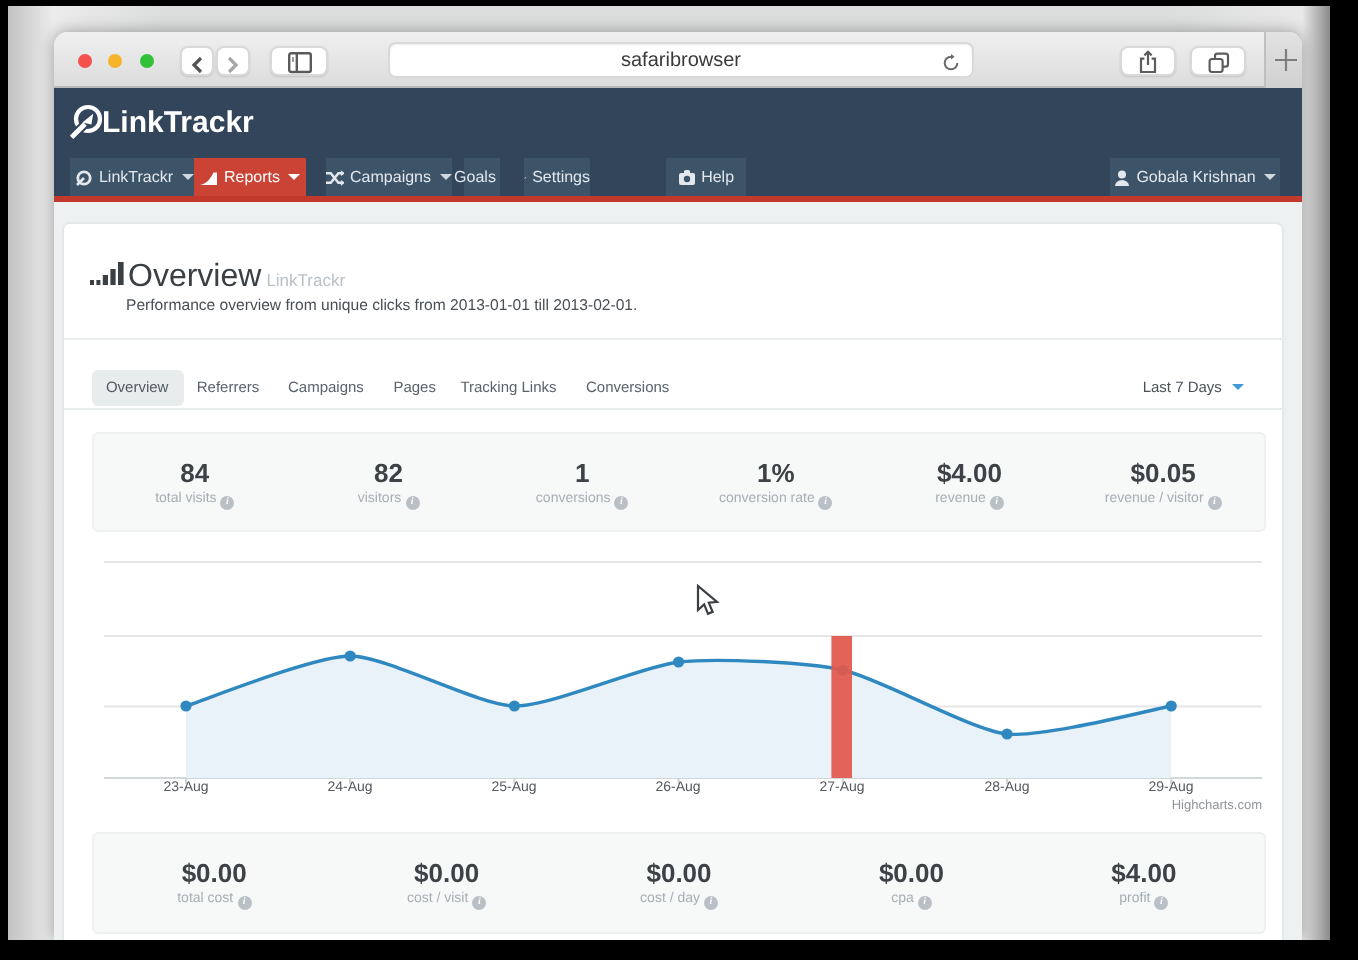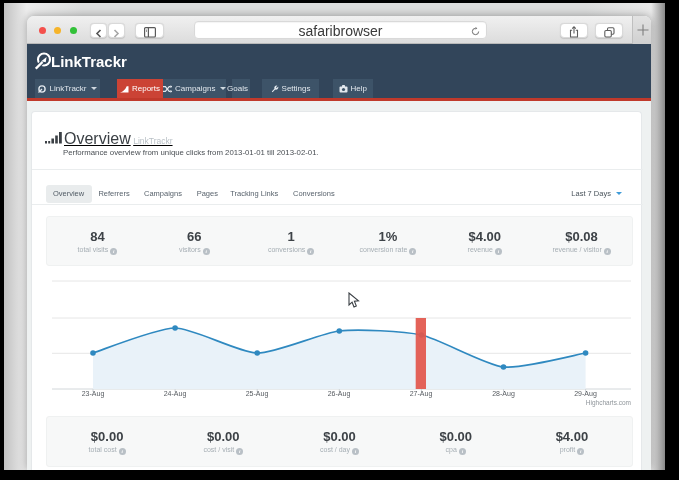--- a/index.html
+++ b/index.html
@@ -4,33 +4,33 @@
 <style>
 * { margin:0; padding:0; box-sizing:border-box; }
 html,body { width:679px; height:480px; overflow:hidden; }
 body { font-family:"Liberation Sans", sans-serif; background:#000; position:relative; }
 #desk { position:absolute; left:4px; top:3px; width:661px; height:467px; background:linear-gradient(to right,#c2c2c2,#ececec 3.4%,#dcdddd 12%,#dcdddd 88%,#e9e9e9 97.9%,#8a8a8a); }
 #win { position:absolute; left:27px; top:16px; width:624px; height:454px; border-radius:7px 7px 0 0; overflow:hidden; background:#eef1f1; box-shadow:0 0 8px rgba(0,0,0,0.35); }
 
 #tb { position:absolute; left:0; top:0; width:624px; height:28px; background:linear-gradient(#f0f0f0,#dcdcdc); border-bottom:1px solid #b9b9b9; }
 .tl { position:absolute; top:11px; width:7px; height:7px; border-radius:50%; }
 .btn { position:absolute; top:7px; height:15px; background:#fff; border:1px solid #d9d9d9; border-radius:4px; box-shadow:0 0.5px 1px rgba(0,0,0,0.12); color:#5a5a5a; text-align:center; }
-#addr { position:absolute; left:167px; top:4.5px; width:293px; height:18.5px; background:#fff; border:1px solid #d9d9d9; border-radius:4px; font-size:14px; color:#3a3a3a; text-align:center; line-height:18px; box-shadow:inset 0 0.5px 1px rgba(0,0,0,0.08); }
+#addr { position:absolute; left:167px; top:4.5px; width:293px; height:18.5px; background:#fff; border:1px solid #d9d9d9; border-radius:4px; font-size:10px; color:#3a3a3a; text-align:center; line-height:18px; box-shadow:inset 0 0.5px 1px rgba(0,0,0,0.08); }
 
 #hdr { position:absolute; left:0; top:28px; width:624px; height:33px; background:#32455a; }
 #nav { position:absolute; left:0; top:61px; width:624px; height:21px; background:#32455a; font-size:8px; }
 #redline { position:absolute; left:0; top:82px; width:624px; height:3.5px; background:#c0392b; }
 .ni { position:absolute; top:2px; height:19px; background:#3d5368; color:#e2e8ee; white-space:nowrap; display:flex; align-items:center; justify-content:center; }
 .ni svg { margin-right:3px; }
 .ni.red { background:#cb4335; color:#fff; }
 .caret { display:inline-block; width:0; height:0; border-left:3px solid transparent; border-right:3px solid transparent; border-top:3.5px solid #cfd8df; margin-left:4px; }
 
 #page { position:absolute; left:0; top:85px; width:624px; height:369px; background:#eef1f1; }
 #card { position:absolute; left:4px; top:10px; width:611px; height:360px; background:#fff; border:1px solid #e5e8ea; border-bottom:none; border-radius:4px 4px 0 0; }
-#h1row { position:absolute; left:13px; top:18px; height:24px;text-decoration:underline; }
+#h1row { position:absolute; left:13px; top:18px; height:24px; }
 #h1row .t1 { font-size:16px; color:#3b4045; margin-left:2px; }
 #h1row .t2 { font-size:8.5px; color:#b9c0c6; margin-left:2.5px; }
 #sub { position:absolute; left:12px; top:35.5px; font-size:7.8px; color:#4a4f54;padding-left:19px; }
 .hr { position:absolute; left:0; width:611px; border-top:1px solid #eaedee; }
 
 .tab { position:absolute; top:73px; height:18px; line-height:18px; font-size:7.5px; color:#59636d; }
 #tab0 { left:13.6px; width:46px; background:#e9eced; border-radius:3px; text-align:center; color:#505a64; }
 #last7 { position:absolute; top:73px; right:19px; height:18px; line-height:18px; font-size:7.5px; color:#49535b; }
 .bcaret { display:inline-block; width:0; height:0; border-left:3px solid transparent; border-right:3px solid transparent; border-top:3.5px solid #3f9bd8; vertical-align:middle; margin-left:3px; margin-top:-1px; }
 
@@ -102,51 +102,57 @@
     <div style="position:absolute;left:24px;top:10px;font-size:15px;font-weight:bold;color:#fff;line-height:1;">LinkTrackr</div>
   </div>
 
   <div id="nav">
     <div class="ni" style="left:8px;width:65px;">
       <svg width="8" height="8" viewBox="0 0 8 8">
           <circle cx="4" cy="4" r="3.1" fill="none" stroke="#e2e8ee" stroke-width="1.4"></circle>
           <path d="M0.5 7.5 L4 4" stroke="#e2e8ee" stroke-width="1.3"></path>
         </svg>
       LinkTrackr <span class="caret"></span></div>
-    <div class="ni red" style="left:70px;width:56px;margin-left:20px;">
+    <div class="ni red" style="left:70px;width:56px;">
       <svg width="9" height="8" viewBox="0 0 9 8">
           <path d="M0 7.5 C3 7 5.5 4.2 6.7 1.2 L8.5 1.2 L8.5 7.5 Z" fill="#fff"></path>
         </svg>
       Reports <span class="caret" style="border-top-color:#fff;"></span></div>
     <div class="ni" style="left:135.5px;width:63px;">
       <svg width="10" height="8" viewBox="0 0 10 8">
           <path d="M0 1.5 h2.5 l4 5 h1.5" stroke="#e2e8ee" stroke-width="1.3" fill="none"></path>
           <path d="M0 6.5 h2.5 l4 -5 h1.5" stroke="#e2e8ee" stroke-width="1.3" fill="none"></path>
           <path d="M7.8 0 l2.2 1.5 l-2.2 1.5 Z" fill="#e2e8ee"></path>
           <path d="M7.8 5 l2.2 1.5 l-2.2 1.5 Z" fill="#e2e8ee"></path>
         </svg>
       Campaigns <span class="caret"></span></div>
     <div class="ni" style="left:205px;width:18px;gap:16px;">
       <svg width="8" height="8" viewBox="0 0 8 8">
           <path d="M4 0.5 L7.5 4 L4 7.5 L0.5 4 Z" fill="none" stroke="#e2e8ee" stroke-width="1.2"></path>
           <circle cx="4" cy="4" r="1" fill="#e2e8ee"></circle>
         </svg>
       Goals <span class="caret"></span></div>
-    <div class="ni" style="left:235px;width:57px;">
+    <div class="ni" style="left:235px;width:33px;">
       <svg width="8" height="8" viewBox="0 0 8 8">
           <path d="M7.2 1.6 a2.3 2.3 0 0 1 -3 3 L1.6 7.2 L0.8 6.4 L3.4 3.8 a2.3 2.3 0 0 1 3 -3 L4.9 2.3 L5.7 3.1 Z" fill="#e2e8ee"></path>
         </svg>
       Settings</div>
     <div class="ni" style="left:305.8px;width:40px;align-items:center;">
       <svg width="9" height="8" viewBox="0 0 9 8">
           <rect x="0.5" y="1.5" width="8" height="6" rx="1" fill="#e2e8ee"></rect>
           <rect x="3" y="0" width="3" height="2.5" rx="0.8" fill="#e2e8ee"></rect>
           <circle cx="4.5" cy="4.5" r="1.6" fill="#3d5368"></circle>
         </svg>
       Help</div>
+    <div class="ni" style="left:528px;width:85px;">
+      <svg width="8" height="8" viewBox="0 0 8 8">
+          <circle cx="4" cy="2.2" r="2" fill="#e2e8ee"></circle>
+          <path d="M0.5 8 a3.5 3 0 0 1 7 0 Z" fill="#e2e8ee"></path>
+        </svg>
+      Gobala Krishnan <span class="caret"></span></div>
   </div>
   <div id="redline"></div>
 
   <div id="page">
    <div id="card">
     <div id="h1row">
       <svg width="17" height="12" viewBox="0 0 17 12" style="vertical-align:0.5px;">
         <rect x="0" y="9" width="2" height="2.5" fill="#3b4045"></rect>
         <rect x="3.2" y="9" width="2" height="2.5" fill="#3b4045"></rect>
         <rect x="6.4" y="6.5" width="2.6" height="5" fill="#3b4045"></rect>
@@ -163,37 +169,37 @@
     <div class="tab" style="left:198.2px;">Tracking Links</div>
     <div class="tab" style="left:261px;">Conversions</div>
     <div id="last7">Last 7 Days <span class="bcaret"></span></div>
     <div class="hr" style="top:92px;"></div>
     <div class="panel" style="top:103.5px;height:50.5px;">
       <div class="col">
             <div class="val">84</div>
             <div class="lab">total visits <span class="info">i</span></div>
           </div>
       <div class="col">
-            <div class="val">66</div>
+            <div class="val">82</div>
             <div class="lab">visitors <span class="info">i</span></div>
           </div>
       <div class="col">
             <div class="val">1</div>
             <div class="lab">conversions <span class="info">i</span></div>
           </div>
       <div class="col">
             <div class="val">1%</div>
             <div class="lab">conversion rate <span class="info">i</span></div>
           </div>
       <div class="col">
             <div class="val">$4.00</div>
             <div class="lab">revenue <span class="info">i</span></div>
           </div>
       <div class="col">
-            <div class="val">$0.08</div>
+            <div class="val">$0.05</div>
             <div class="lab">revenue / visitor <span class="info">i</span></div>
           </div>
     </div>
 
     <svg width="611" height="147" viewBox="0 0 611 147" style="position:absolute;left:0;top:154px;">
       <line x1="20" y1="15" x2="599" y2="15" stroke="#e6e6e6" stroke-width="1"></line>
       <line x1="20" y1="52" x2="599" y2="52" stroke="#e6e6e6" stroke-width="1"></line>
       <line x1="20" y1="87.3" x2="599" y2="87.3" stroke="#e6e6e6" stroke-width="1"></line>
       <line x1="20" y1="123" x2="599" y2="123" stroke="#d2d7da" stroke-width="1"></line>
       <path d="M61.0 87.0 C70.1 84.2 124.9 62.0 143.1 62.0 C161.3 62.0 207.0 86.7 225.2 87.0 C243.4 87.3 289.1 67.0 307.3 65.0 C325.5 63.0 371.2 65.0 389.4 69.0 C407.6 73.0 453.3 99.0 471.5 101.0 C489.7 103.0 544.5 88.6 553.6 87.0 L553.6 123 L61 123 Z" fill="#e9f2f9"></path>

